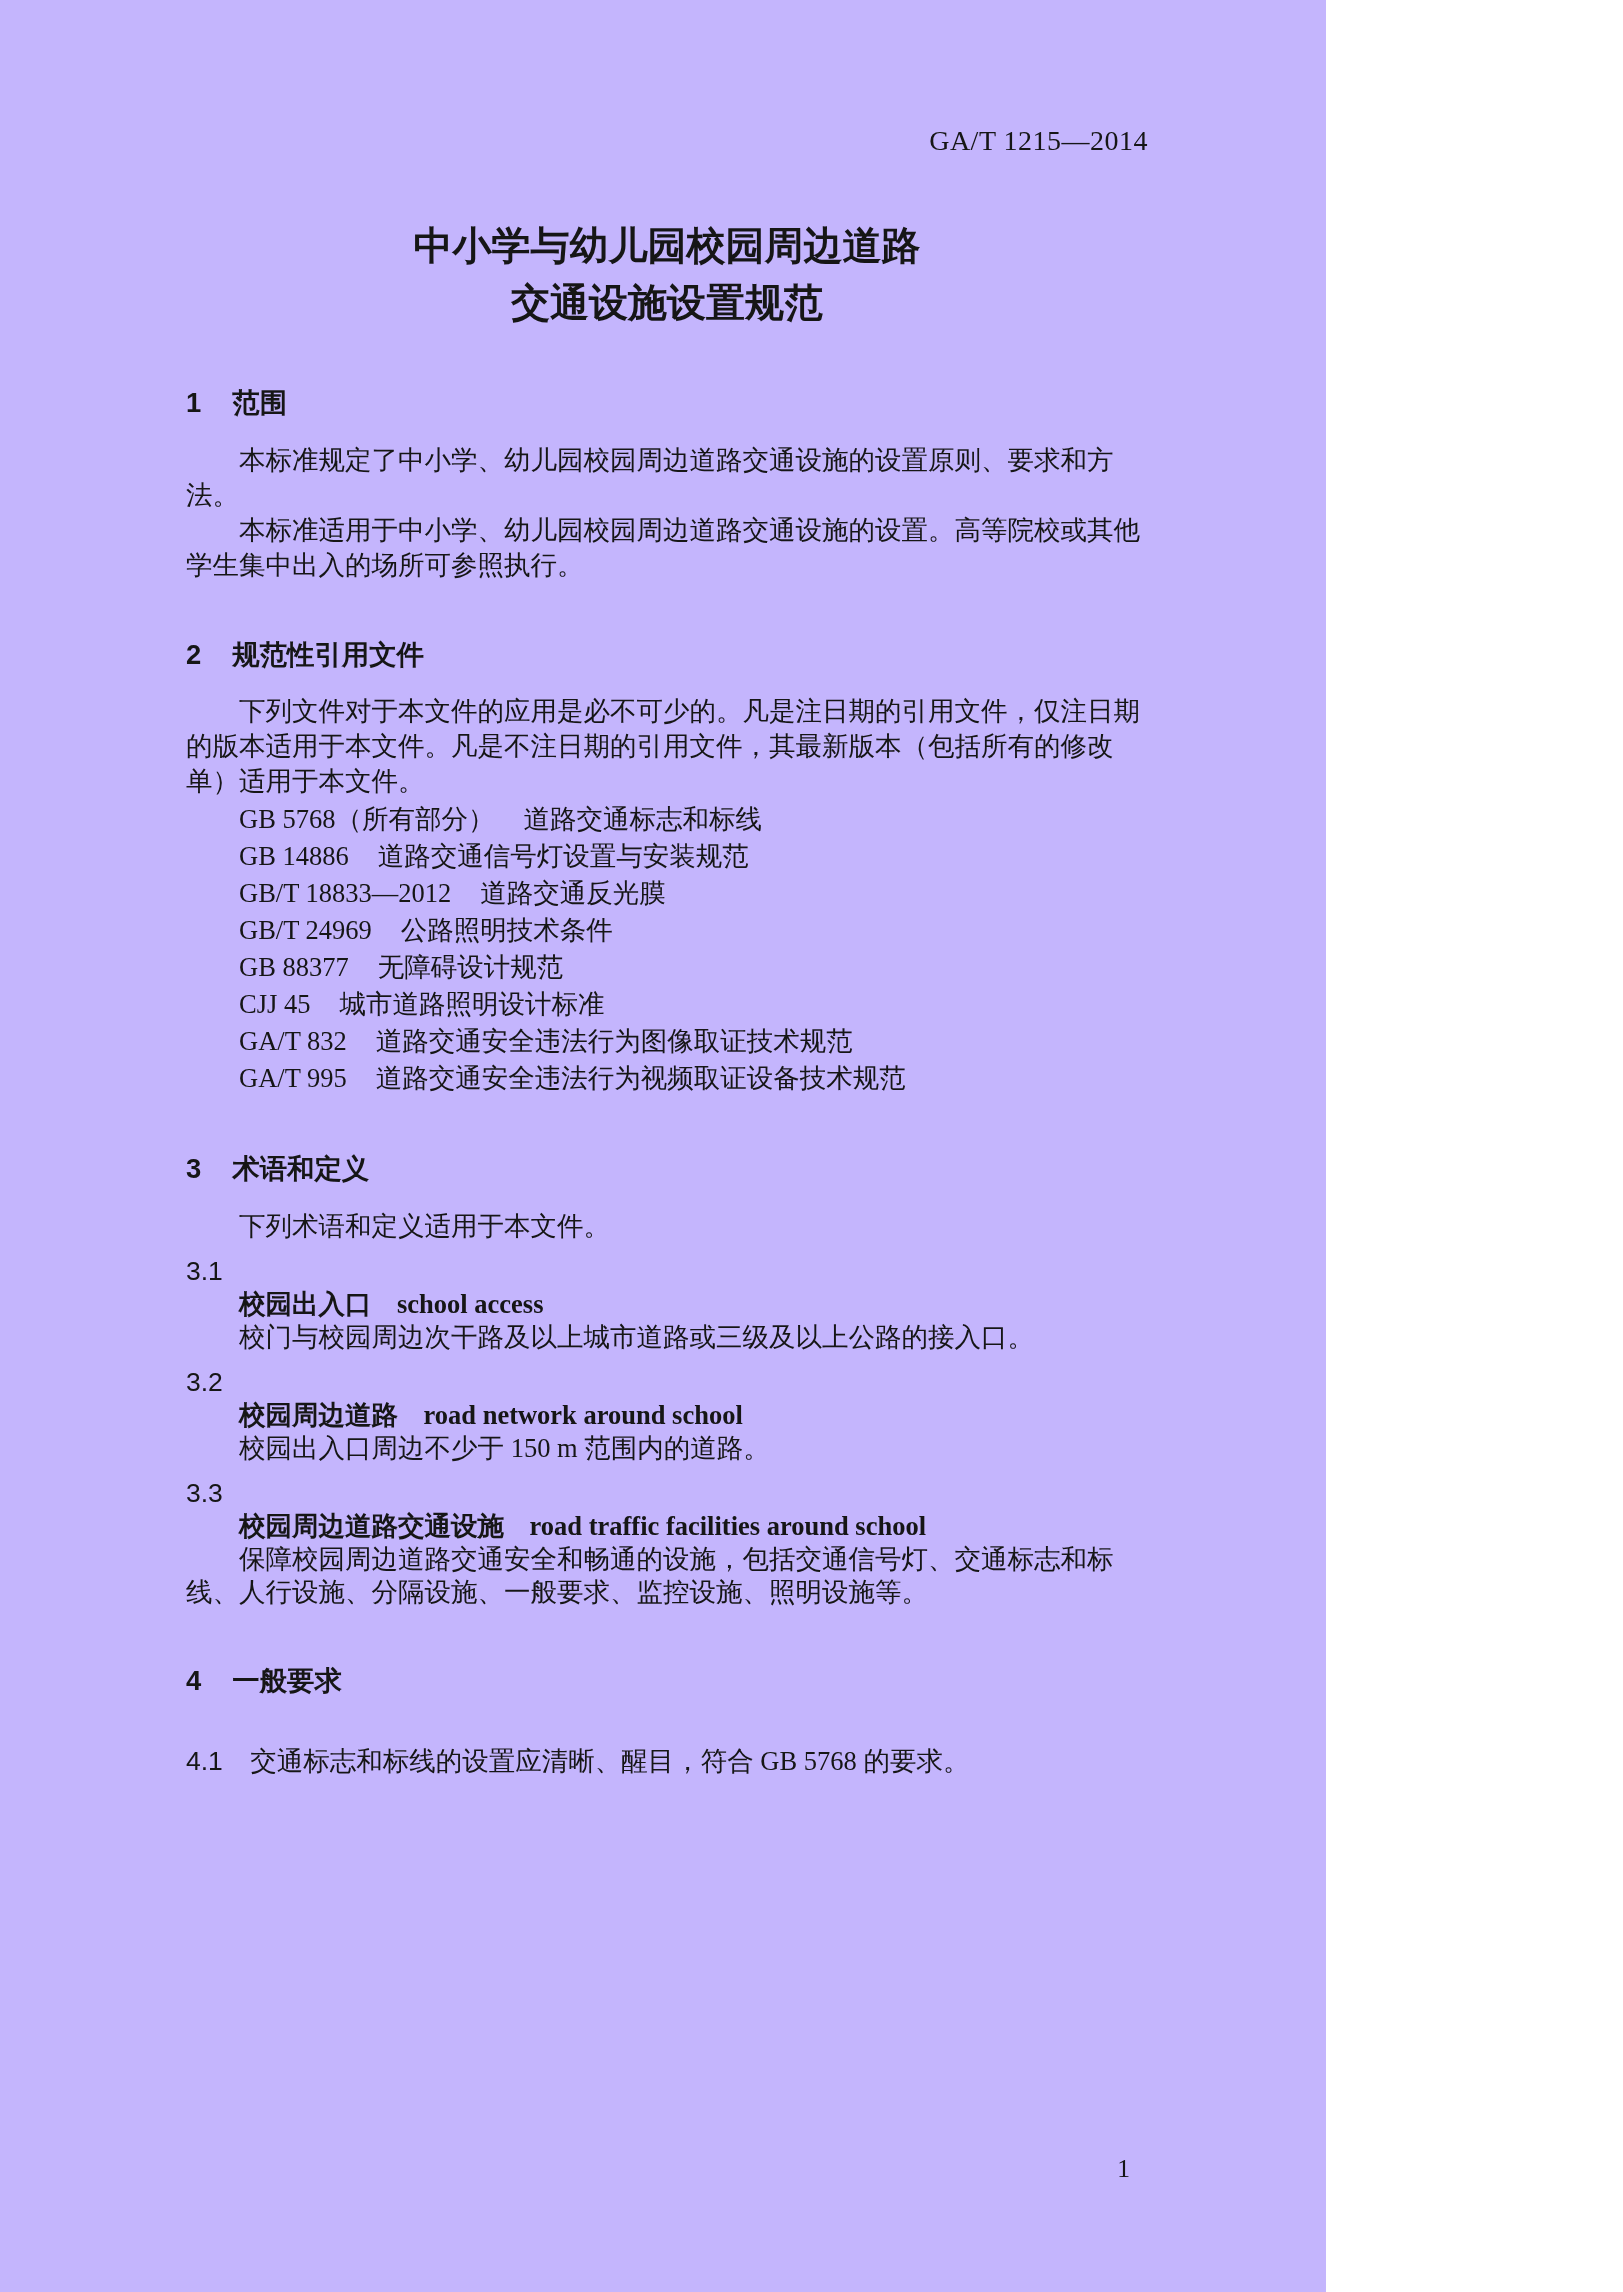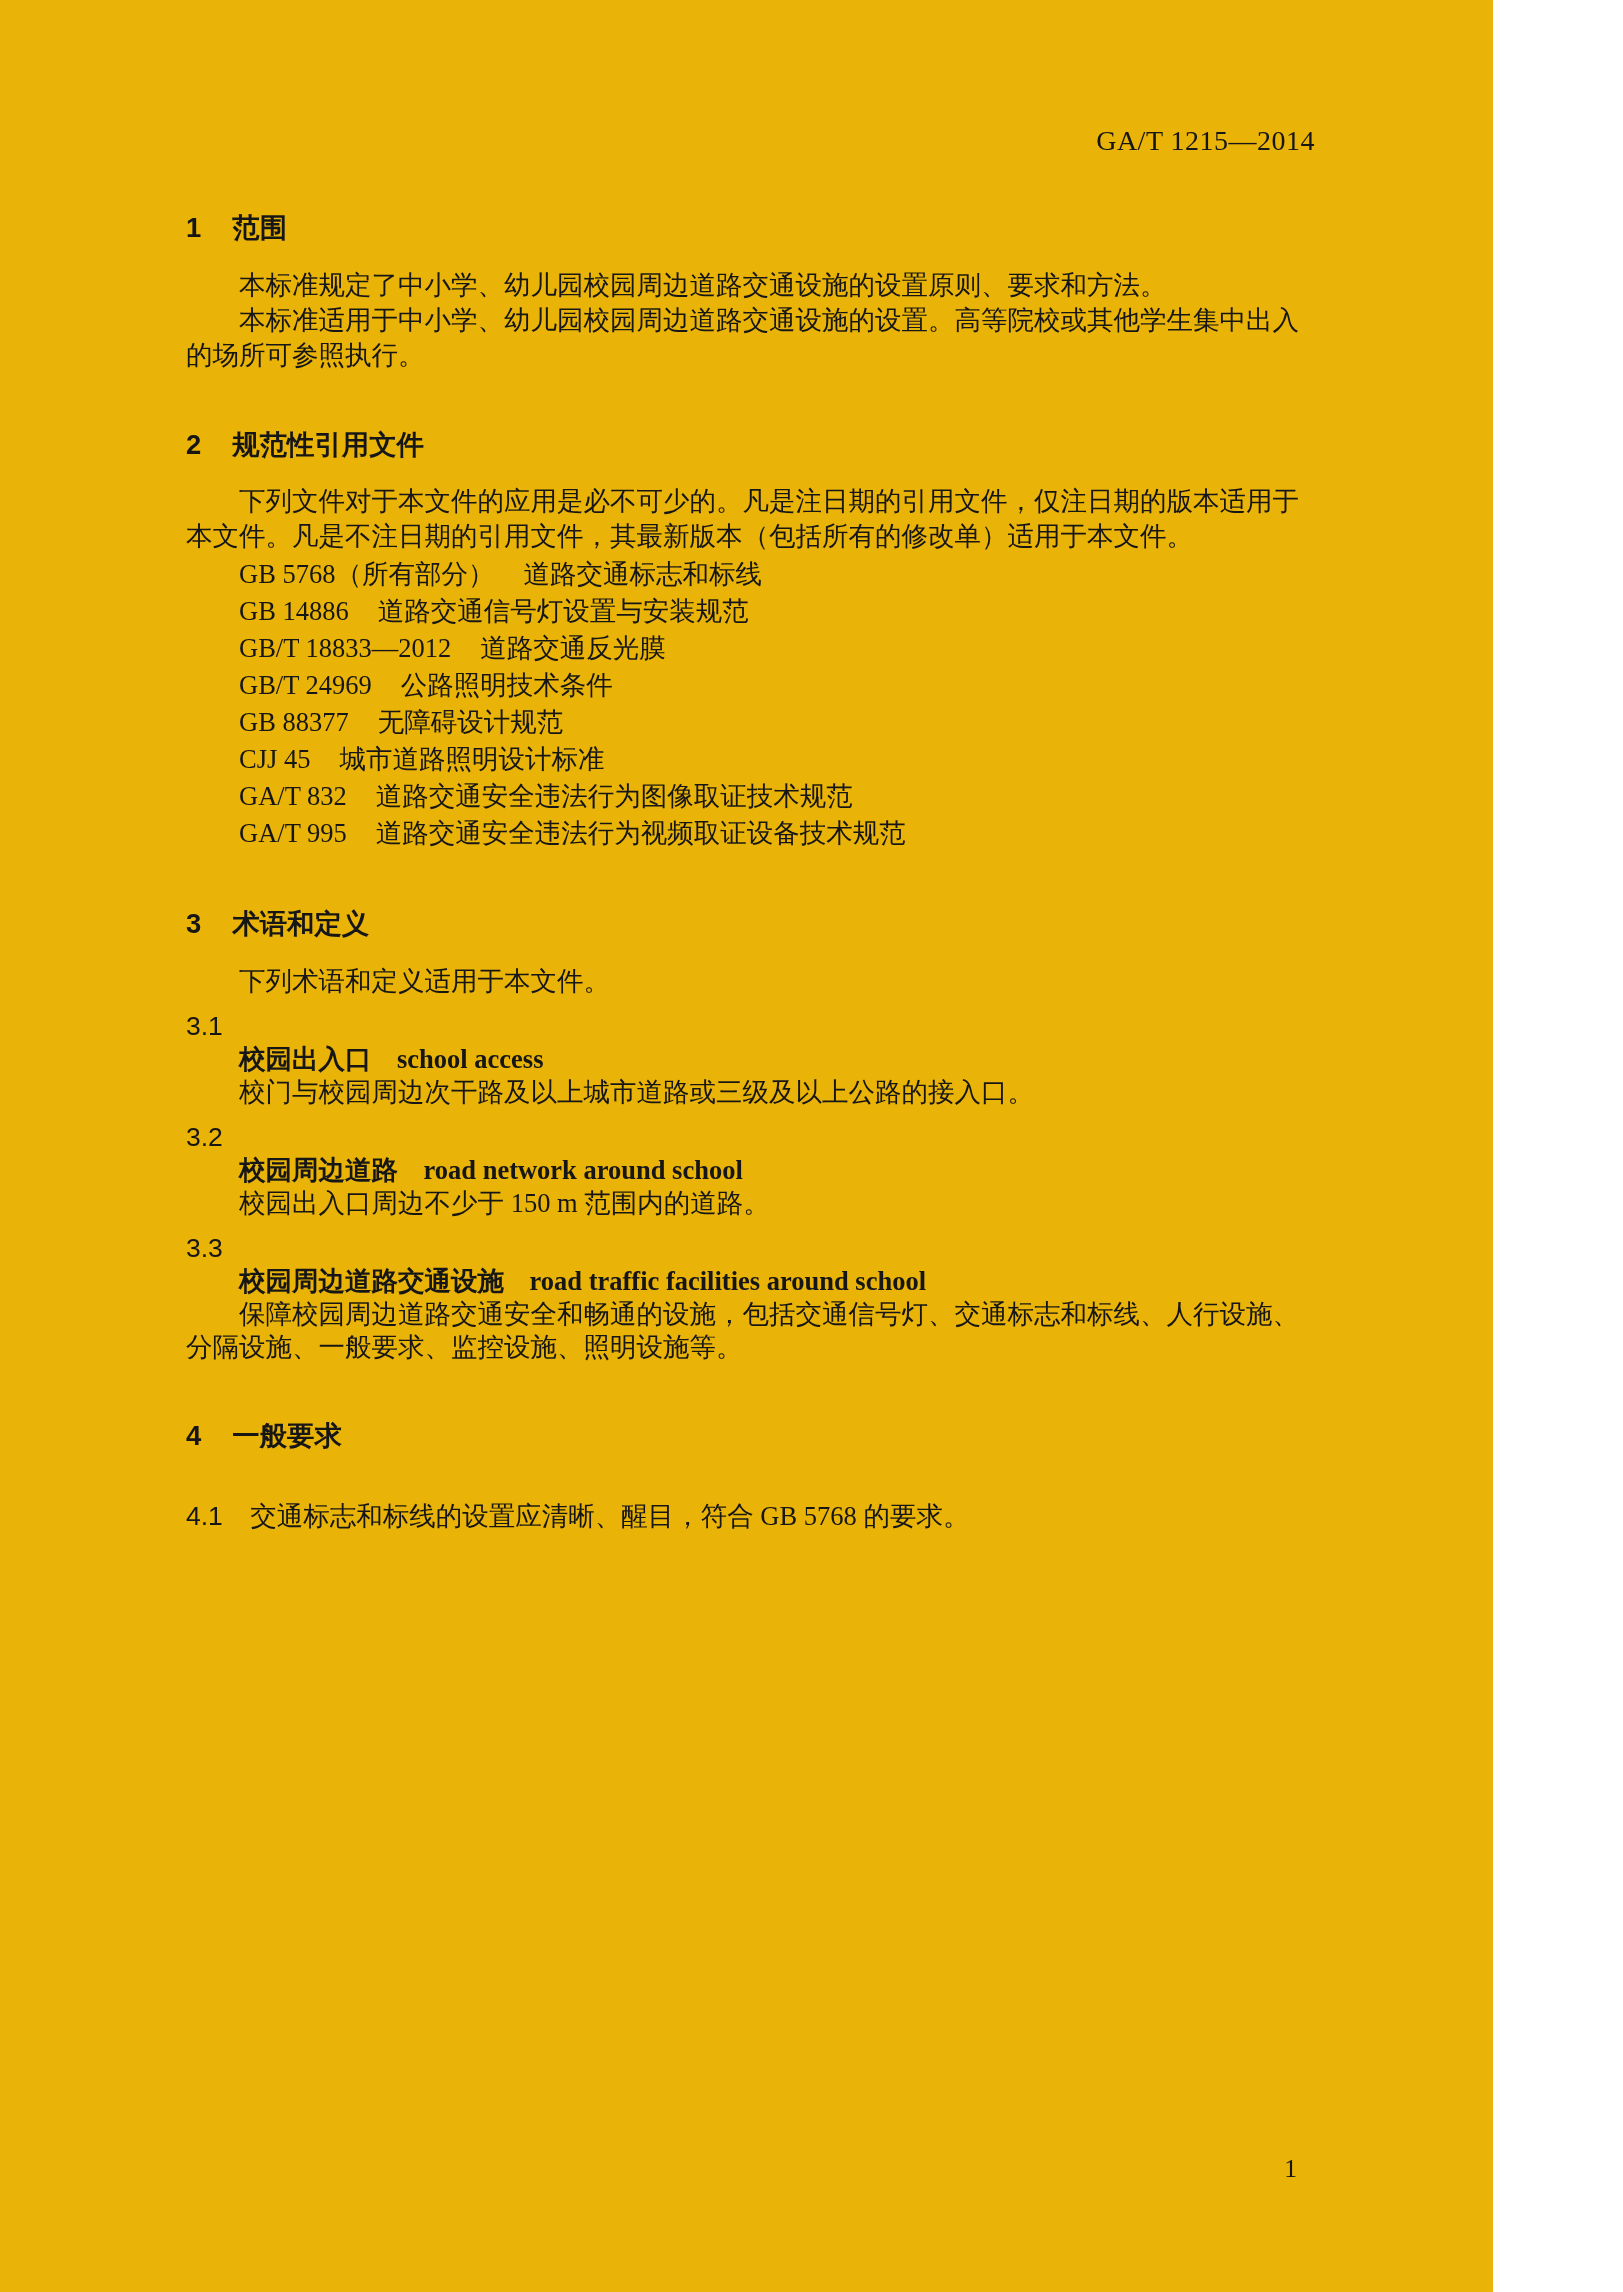--- a/index.html
+++ b/index.html
@@ -1,22 +1,22 @@
 <!DOCTYPE html>
 <html><head>
 <meta charset="utf-8">
 <style>
   * { box-sizing: border-box; }
   html, body { margin: 0; padding: 0; background: #ffffff; }
 
   .page {
     position: relative;
-    width: 1493px;
+    width: 1326px;
     height: 2293px;
-    background: #eab308;
+    background: #c4b5fd;
     color: #161616;
     font-family: "Liberation Serif", serif;
     overflow: hidden;
   }
 
   .content {
     position: absolute;
     left: 186px;
     right: 178px;
     top: 0;
@@ -114,20 +114,24 @@
   }
 </style>
 </head>
 <body>
 
 <div class="page">
   <div class="content">
 
     <div class="doc-number">GA/T 1215—2014</div>
 
+    <div class="doc-title">
+      <span>中小学与幼儿园校园周边道路</span><br>
+      <span>交通设施设置规范</span>
+    </div>
 
     <div class="section-heading">
       <span class="sec-num">1</span><span>范围</span>
     </div>
     <p class="para">本标准规定了中小学、幼儿园校园周边道路交通设施的设置原则、要求和方法。</p>
     <p class="para">本标准适用于中小学、幼儿园校园周边道路交通设施的设置。高等院校或其他学生集中出入的场所可参照执行。</p>
 
     <div class="section-heading">
       <span class="sec-num">2</span><span>规范性引用文件</span>
     </div>

